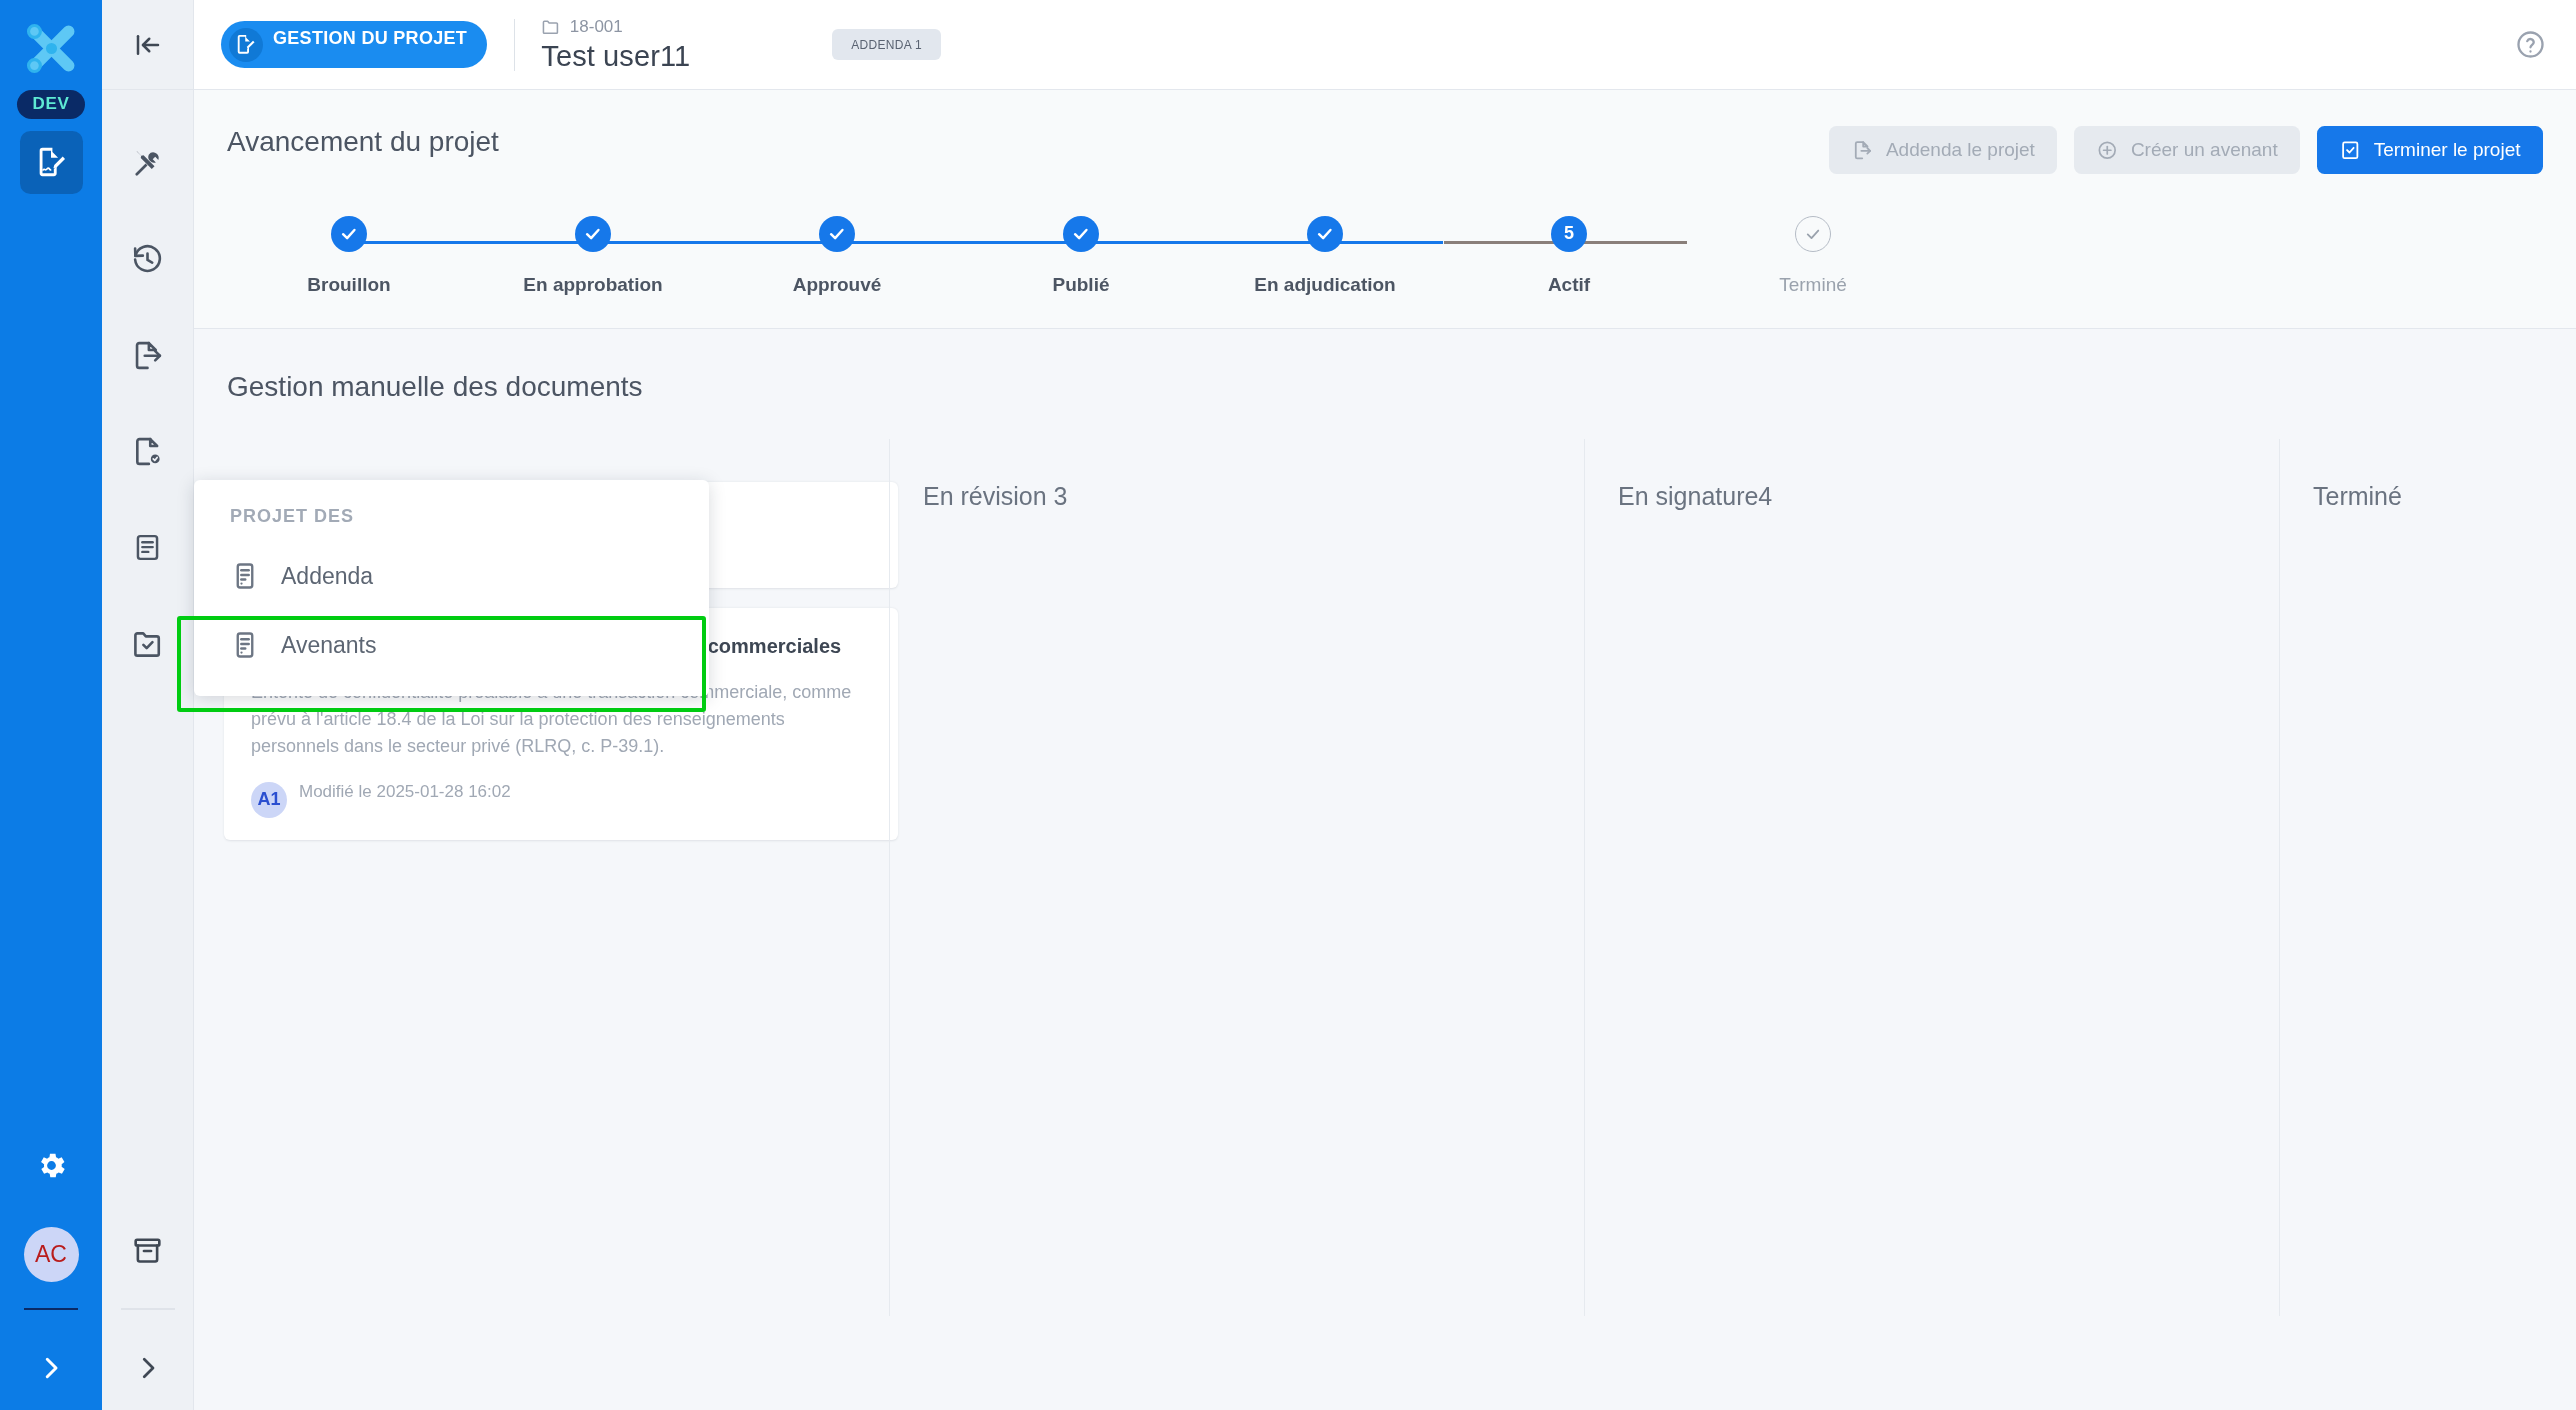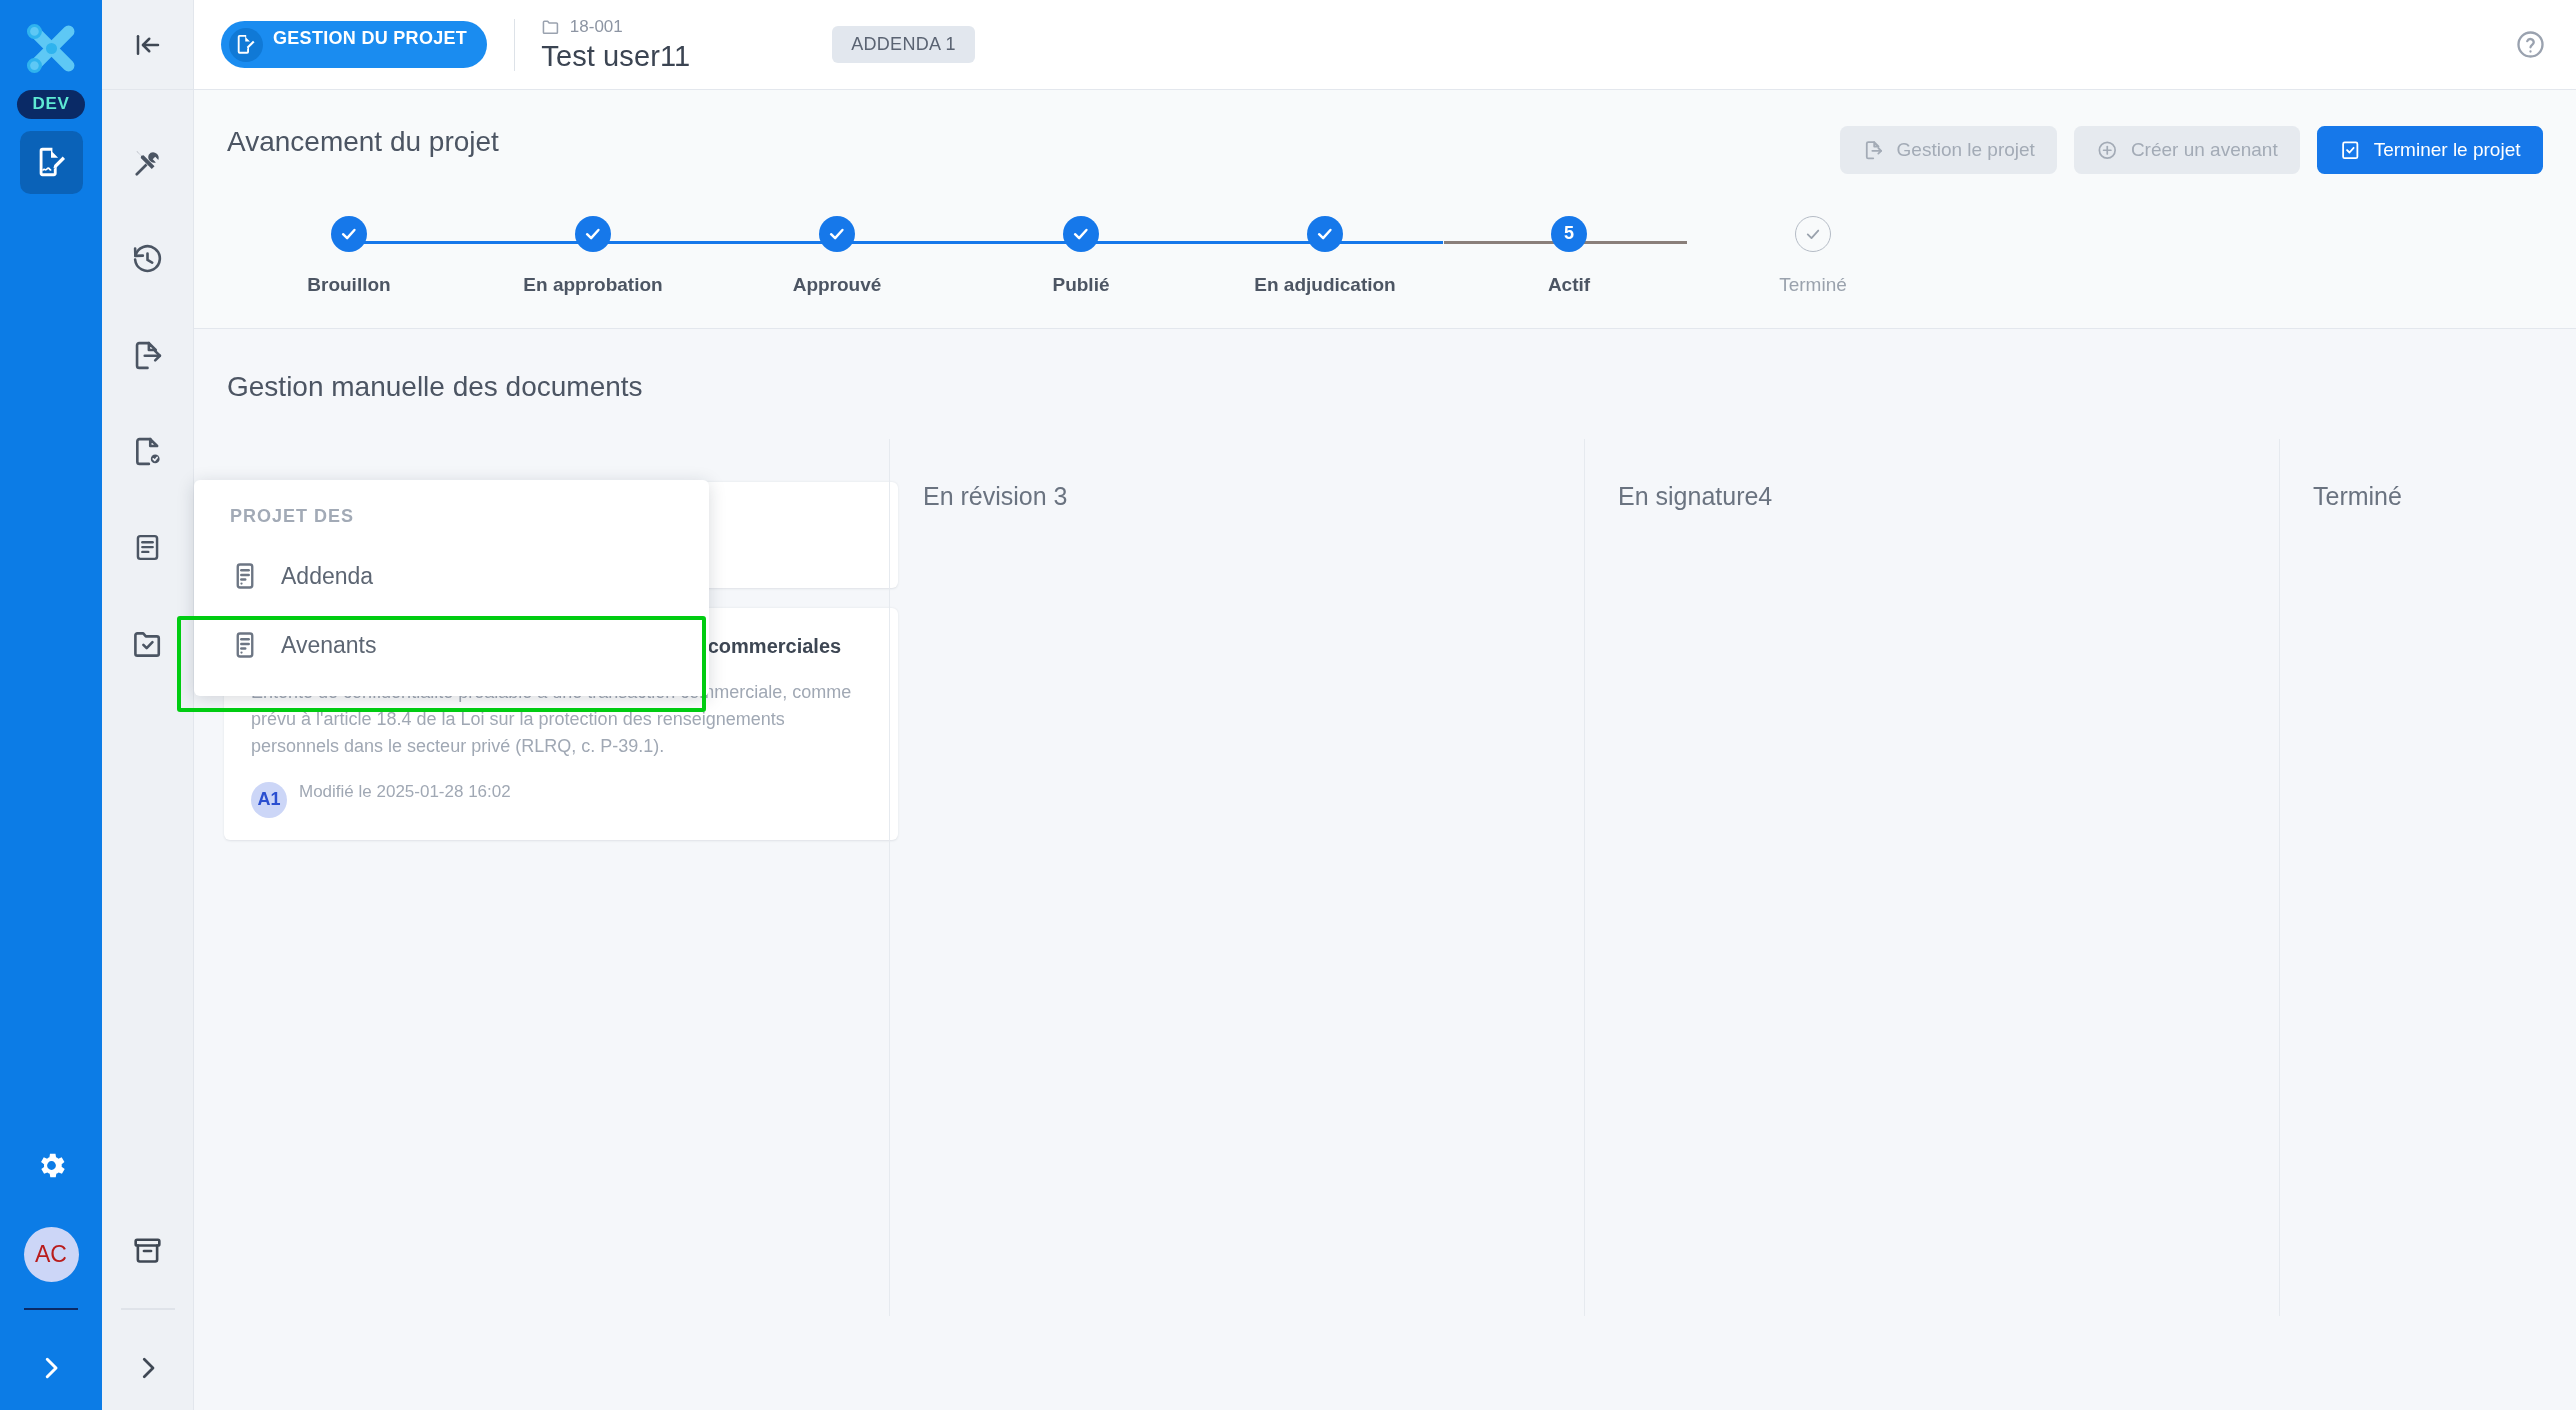--- a/index.html
+++ b/index.html
@@ -72,21 +72,21 @@
   .pill-ic {
     width: 34px; height: 34px; border-radius: 50%; background: #1079d6;
     display: flex; align-items: center; justify-content: center; flex: none;
   }
   .vsep { width: 0.7px; height: 52px; background: #dde2e8; margin: 0 27px; }
   .proj { display: flex; flex-direction: column; gap: 3px; }
   .proj-code { display: flex; align-items: center; gap: 9px; color: #8d95a3; font-size: 17px; }
   .proj-name { font-size: 29px; color: #3b4452; font-weight: 400; letter-spacing: 0.1px; }
   .addenda-chip {
     margin-left: 142px; background: #e2e7ee; color: #5a6372;
-    font-size: 18px; border-radius: 6px; padding: 8.2px 19px; letter-spacing: 0.3px;
+    font-size: 12px; border-radius: 6px; padding: 8.2px 19px; letter-spacing: 0.3px;
   }
   .topbar-spacer { flex: 1; }
   .help-ic { color: #9aa2af; }
 
   
   .panel-progress { flex: none; padding: 36px 0 0 0; border-bottom: 0.7px solid #e3e7ed; background: #f8fafb; }
   .sect-title { font-size: 28px; color: #4c5563; font-weight: 400; padding-left: 33px; }
   .panel-head { display: flex; align-items: flex-start; padding-right: 33px; }
   .panel-head .sect-title { flex: 1; }
   .btns { display: flex; gap: 16.5px; align-items: center; }
@@ -332,21 +332,21 @@
 
           <button class="btn btn-ghost">
             <span>
               <svg width="22.5" height="22.5" viewBox="0 0 24 24" fill="none" stroke="#a3abb6" stroke-width="1.9" stroke-linecap="round" stroke-linejoin="round">
                 <path d="M13 3.4H6.6A1.5 1.5 0 0 0 5.1 4.9v14.2a1.5 1.5 0 0 0 1.5 1.5H12"></path>
                 <polyline points="13 3.4 17.6 8 13 8 13 3.4"></polyline>
                 <line x1="11" y1="12.6" x2="20.4" y2="12.6"></line>
                 <polyline points="17.4 9.6 20.4 12.6 17.4 15.6"></polyline>
               </svg>
             </span>
-            <span>Gestion le projet</span>
+            <span>Addenda le projet</span>
           </button>
 
           <button class="btn btn-ghost">
             <span>
               <svg width="22.5" height="22.5" viewBox="0 0 24 24" fill="none" stroke="#a3abb6" stroke-width="1.8" stroke-linecap="round">
                 <circle cx="12" cy="12" r="8.4"></circle>
                 <line x1="12" y1="8.1" x2="12" y2="15.9"></line>
                 <line x1="8.1" y1="12" x2="15.9" y2="12"></line>
               </svg>
             </span>

